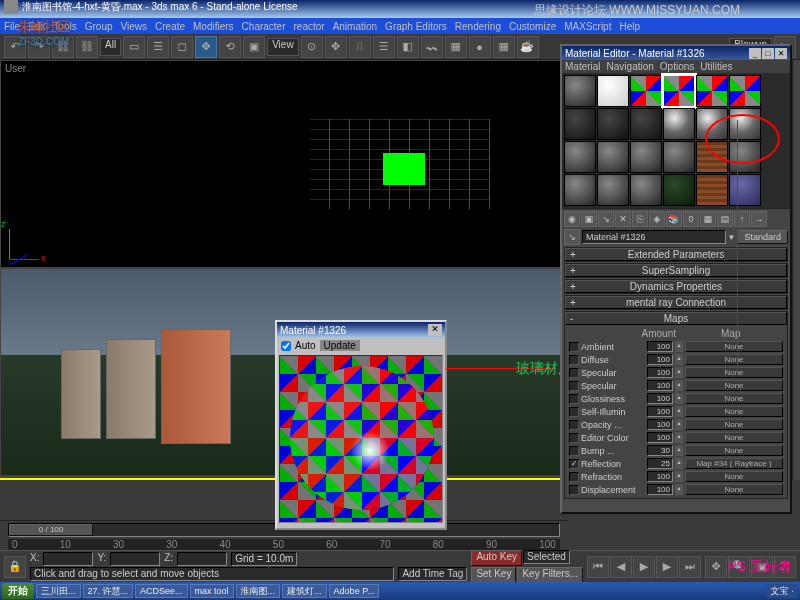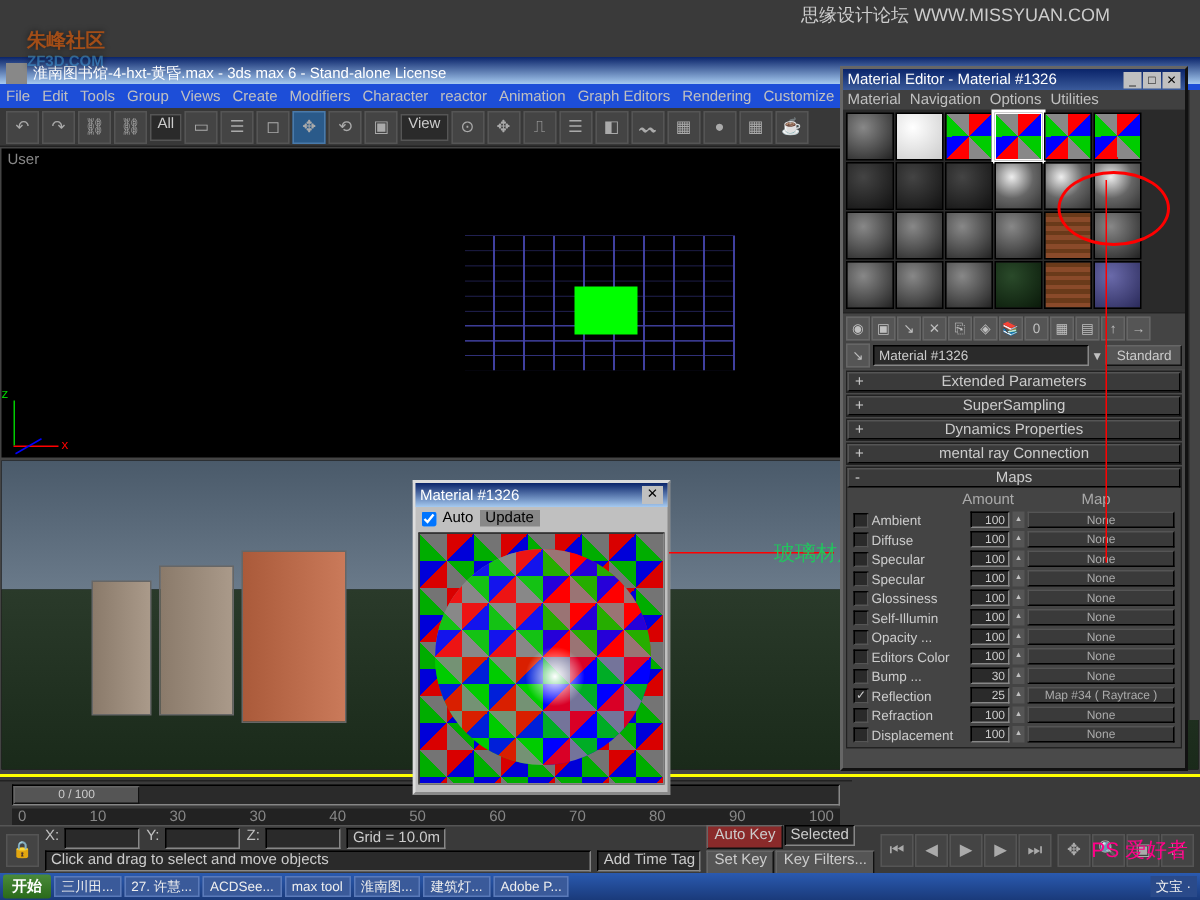--- a/index.html
+++ b/index.html
@@ -1,17 +1,17 @@
 <!DOCTYPE html>
 <html><head>
 <meta charset="utf-8">
 <style>
 * { margin: 0; padding: 0; box-sizing: border-box; font-family: "Microsoft Sans Serif", sans-serif; font-size: 10px; }
 body { background: #3a3a3a; color: #c0c0c0; width: 800px; height: 600px; overflow: hidden; position: relative; }
-.titlebar { background: linear-gradient(#0a246a, #a6caf0); height: 18px; display: flex; align-items: flex-end; padding: 0 4px; color: white; font-size: 11px; margin-top: 38px; }
+.titlebar { background: linear-gradient(#0a246a, #a6caf0); height: 18px; display: flex; align-items: flex-start; padding: 0 4px; color: white; font-size: 11px; }
 .titlebar .icon { width: 14px; height: 14px; background: #888; margin-right: 4px; }
 .menubar { background: #1d4ed8; height: 16px; display: flex; align-items: center; padding: 0 4px; gap: 8px; color: #c0c0c0; font-size: 10px; }
 .menubar span { cursor: default; }
 .toolbar { background: #383838; height: 26px; display: flex; align-items: center; padding: 0 4px; gap: 2px; border-bottom: 1px solid #222; }
 .tool-btn { width: 22px; height: 22px; background: #444; border: 1px solid #555; display: flex; align-items: center; justify-content: center; color: #aaa; font-size: 11px; }
 .tool-btn.active { background: #2a5a8a; border-color: #4a7aaa; }
 .tool-sel { background: #2a2a2a; color: #ccc; border: 1px solid #555; height: 18px; padding: 0 4px; font-size: 10px; }
 .viewport-area { position: relative; height: 420px; display: grid; grid-template-columns: 1fr; grid-template-rows: 1fr 1fr; }
 .viewport { background: #000; border: 1px solid #444; position: relative; overflow: hidden; }
 .viewport.active { border: 1px solid #ffff00; }
@@ -351,21 +351,21 @@
           </div>
           <div class="map-row">
             <span class="cb"></span>
             <span class="lbl">Opacity ...</span>
             <span class="spin">100</span>
             <span class="spin-btn">▴</span>
             <span class="map-btn">None</span>
           </div>
           <div class="map-row">
             <span class="cb"></span>
-            <span class="lbl">Editors Color</span>
+            <span class="lbl">Editor Color</span>
             <span class="spin">100</span>
             <span class="spin-btn">▴</span>
             <span class="map-btn">None</span>
           </div>
           <div class="map-row">
             <span class="cb"></span>
             <span class="lbl">Bump ...</span>
             <span class="spin">30</span>
             <span class="spin-btn">▴</span>
             <span class="map-btn">None</span>

